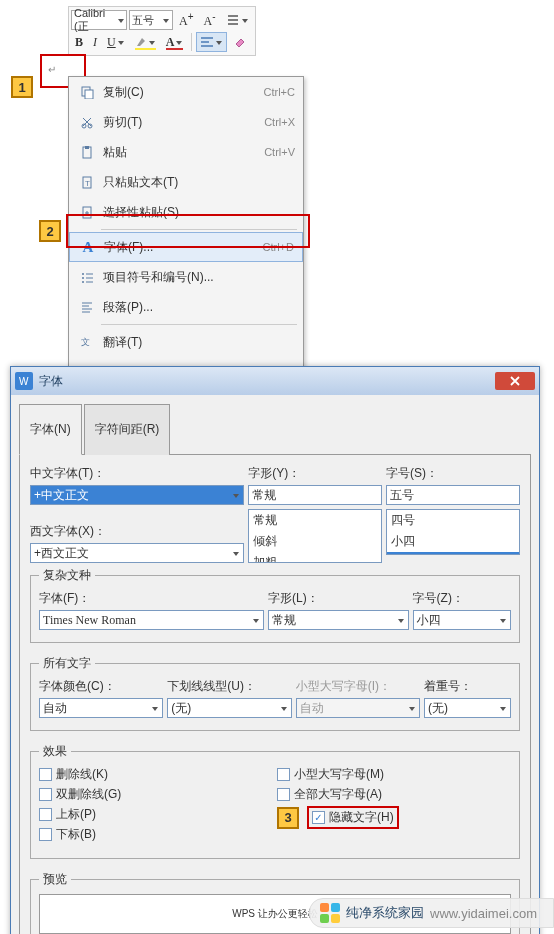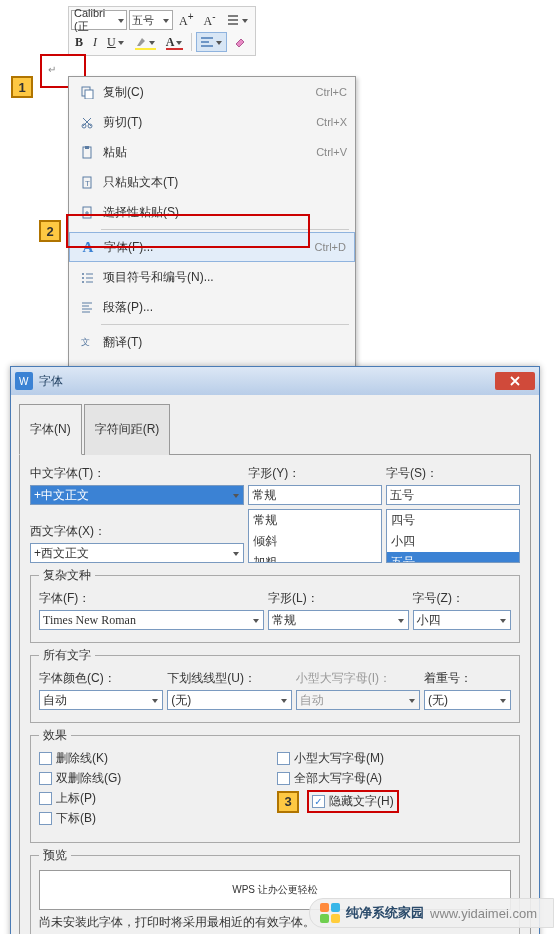--- a/index.html
+++ b/index.html
@@ -11,21 +11,21 @@
 .dd-arrow{width:7px;height:7px;display:inline-block;margin-left:2px}
 .dd-arrow::after{content:"";display:block;width:0;height:0;border-left:3px solid transparent;border-right:3px solid transparent;border-top:4px solid #555;margin-top:2px}
 .font-sel{width:56px;height:20px;border:1px solid #aaa;background:#fff;font-size:11px;padding:0 2px;display:flex;align-items:center;justify-content:space-between}
 .bold{font-weight:bold;font-family:"Times New Roman"}
 .italic{font-style:italic;font-family:"Times New Roman"}
 .underline{text-decoration:underline;font-family:"Times New Roman"}
 .color-bar{position:absolute;bottom:1px;left:3px;right:3px;height:2px}
 .redbox1{position:absolute;left:40px;top:54px;width:46px;height:34px;border:2px solid #c00}
 .caller{position:absolute;left:11px;top:76px;width:22px;height:22px;background:#fec843;border:2px solid #b07400;display:flex;align-items:center;justify-content:center;font-weight:bold;font-size:13px}
 .pgmark{position:absolute;left:48px;top:64px;font-size:10px;color:#888}
-.ctx{position:absolute;left:68px;top:76px;width:288px;border:1px solid #999;background:#f4f4f4;box-shadow:2px 2px 4px rgba(0,0,0,0.2)}
+.ctx{position:absolute;left:68px;top:76px;width:236px;border:1px solid #999;background:#f4f4f4;box-shadow:2px 2px 4px rgba(0,0,0,0.2)}
 .ctx-item{display:flex;align-items:center;height:30px;padding:0 8px;cursor:pointer;position:relative}
 .ctx-icon{width:20px;display:flex;align-items:center;justify-content:center;color:#5b7ca3}
 .ctx-label{flex:1;margin-left:6px}
 .ctx-sc{color:#888;font-size:11px}
 .ctx-sep{height:1px;background:#ccc;margin:2px 6px 2px 32px}
 .ctx-hl{background:#e3edf9;border:1px solid #8fb3de}
 .redbox2{position:absolute;left:66px;top:214px;width:244px;height:34px;border:2px solid #c00;pointer-events:none}
 .caller2{position:absolute;left:39px;top:220px;width:22px;height:22px;background:#fec843;border:2px solid #b07400;display:flex;align-items:center;justify-content:center;font-weight:bold;font-size:13px}
 .dlg{position:absolute;left:10px;top:366px;width:530px;border:1px solid #4a7bb5;background:#ecf0f5;box-shadow:0 0 6px rgba(0,0,0,0.3)}
 .dlg-title{height:28px;background:linear-gradient(#dce7f5,#b8cde8);display:flex;align-items:center;padding:0 4px}
@@ -37,21 +37,21 @@
 .tab{padding:16px 10px;border:1px solid #999;background:#e4e4e4;margin-right:2px;cursor:pointer;font-size:12px;border-bottom:none}
 .tab.act{background:#f0f0f0;border-bottom:1px solid #f0f0f0}
 .pane{border:1px solid #999;padding:10px;background:#f0f0f0}
 .row{display:flex;gap:4px;margin-bottom:4px}
 .col{flex:1;display:flex;flex-direction:column}
 .lbl{font-size:12px;margin-bottom:3px}
 .inp{height:20px;border:1px solid #7a9ac0;background:#fff;font-size:12px;padding:0 3px;display:flex;align-items:center;justify-content:space-between;width:100%}
 .lst{border:1px solid #7a9ac0;background:#fff;font-size:12px;overflow:hidden}
 .lst div{padding:2px 4px}
 .lst .sel{background:#3b82d4;color:#fff}
-fieldset{border:1px solid #aaa;padding:6px 8px 8px;margin-bottom:4px}
+fieldset{border:1px solid #aaa;padding:6px 8px 8px;margin-bottom:12px}
 legend{font-size:12px;padding:0 4px}
 .chk{display:flex;align-items:center;gap:4px;font-size:12px;margin-bottom:3px}
 .chkbox{width:13px;height:13px;border:1px solid #7a9ac0;background:#fff;display:flex;align-items:center;justify-content:center;font-size:10px;color:#3b82d4}
 .redbox3{border:2px solid #c00;padding:1px 3px;display:inline-flex}
 .caller3{width:22px;height:22px;background:#fec843;border:2px solid #b07400;display:inline-flex;align-items:center;justify-content:center;font-weight:bold;font-size:13px;margin-right:8px;vertical-align:middle}
 .preview{border:1px solid #999;height:40px;display:flex;align-items:center;justify-content:center;background:#fff;font-size:10px;margin-bottom:4px}
 .note{font-size:12px;color:#333;margin-top:2px}
 .watermark{position:absolute;left:0;bottom:0;width:554px;height:40px}
 .wm-bar{position:absolute;right:0;bottom:6px;background:rgba(240,240,240,0.9);padding:4px 16px 4px 10px;border-radius:14px 0 0 14px;display:flex;align-items:center;gap:6px;font-size:13px;color:#444;border:1px solid #ddd}
 .wm-logo{width:20px;height:20px;position:relative}
@@ -266,21 +266,21 @@
             </div>
         </div>
         <div class="col">
           <div class="lst" style="height:54px">
             <div>常规</div>
             <div>倾斜</div>
             <div>加粗</div>
           </div>
         </div>
         <div class="col">
-          <div class="lst" style="height:54px">
+          <div class="lst" style="height:46px">
             <div>四号</div>
             <div>小四</div>
             <div class="sel">五号</div>
           </div>
         </div>
       </div>
 
       <fieldset>
         <legend>复杂文种</legend>
         <div class="row">
@@ -396,16 +396,16 @@
 </div>
 
 <div class="watermark">
   <div class="wm-bar">
     <div class="wm-logo">
       <span style="left:0;top:0;background:#ff8a3c"></span>
       <span style="right:0;top:0;background:#38b6e8"></span>
       <span style="left:0;bottom:0;background:#6fcf4f"></span>
       <span style="right:0;bottom:0;background:#ffcd3c"></span>
     </div>
-    <span style="font-weight:bold;color:#2a4a6a">纯净系统家园</span>
+    <span style="font-weight:normal;color:#2a4a6a">纯净系统家园</span>
     <span style="color:#888">www.yidaimei.com</span>
   </div>
 </div>
 
 </body></html>

